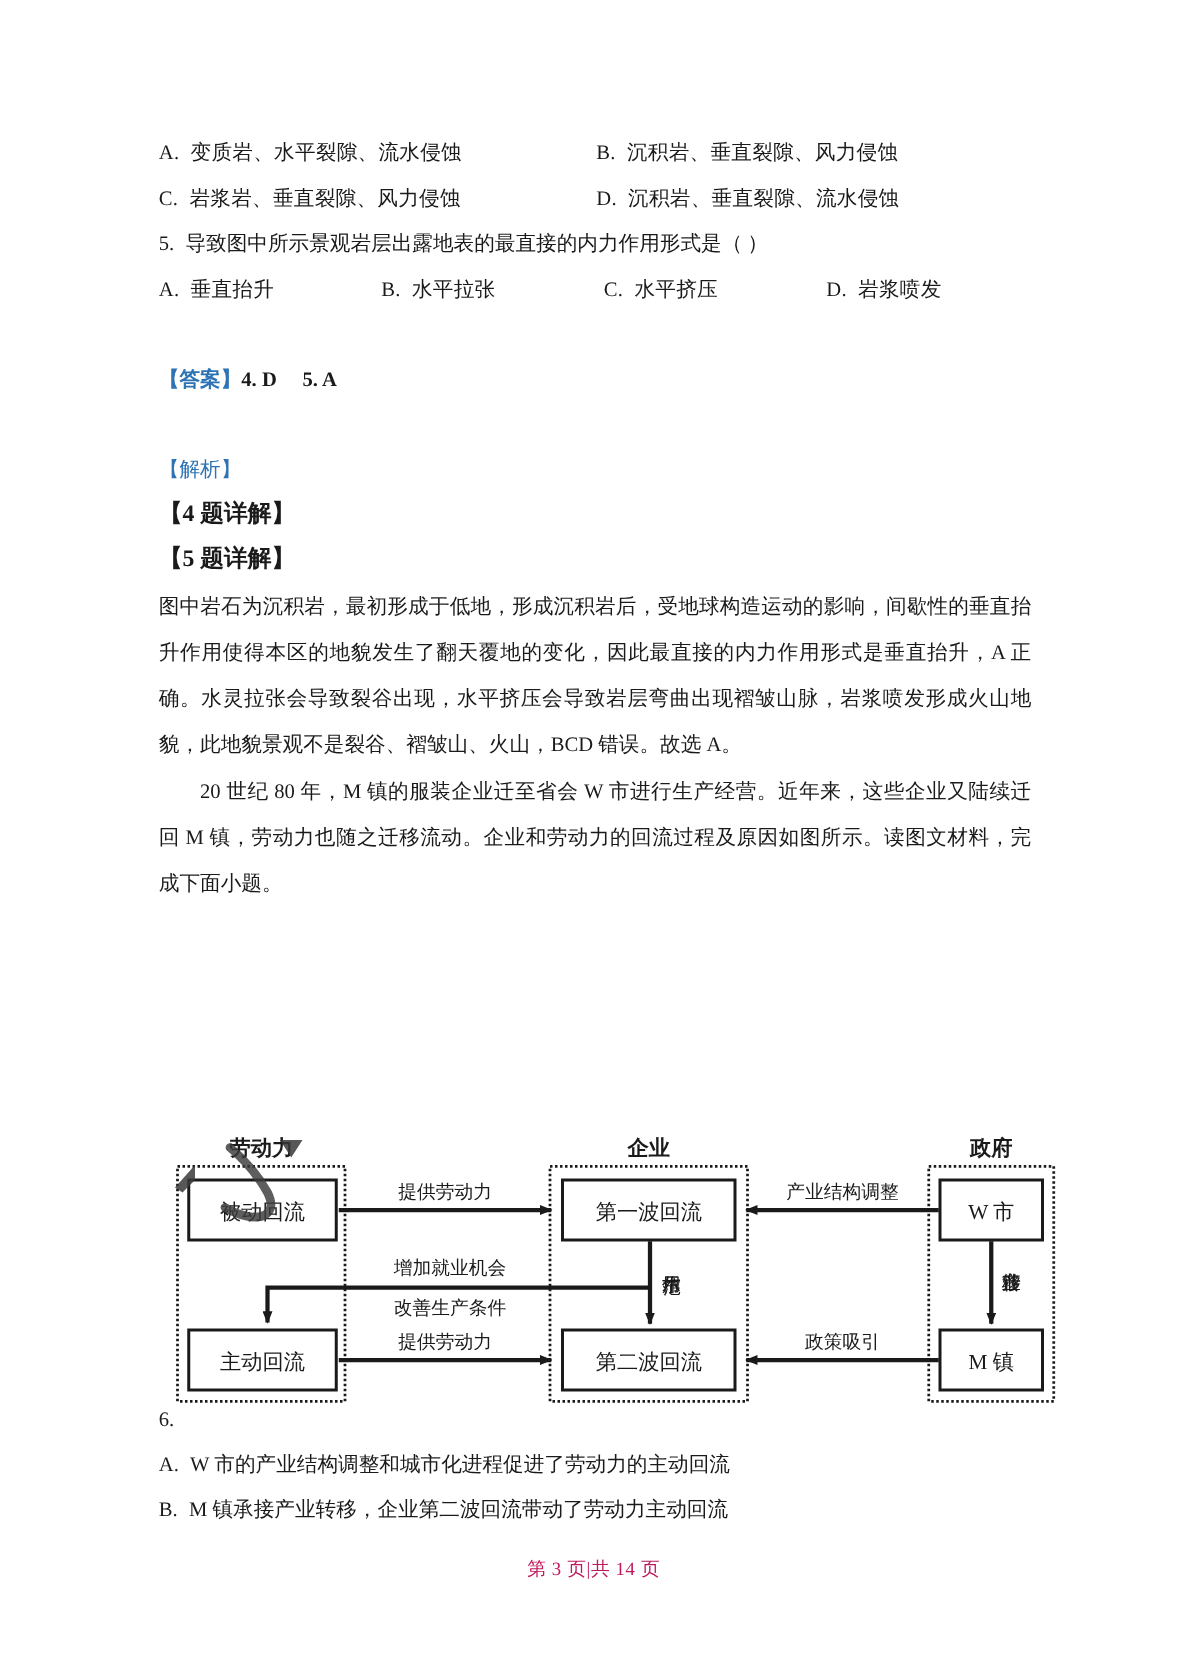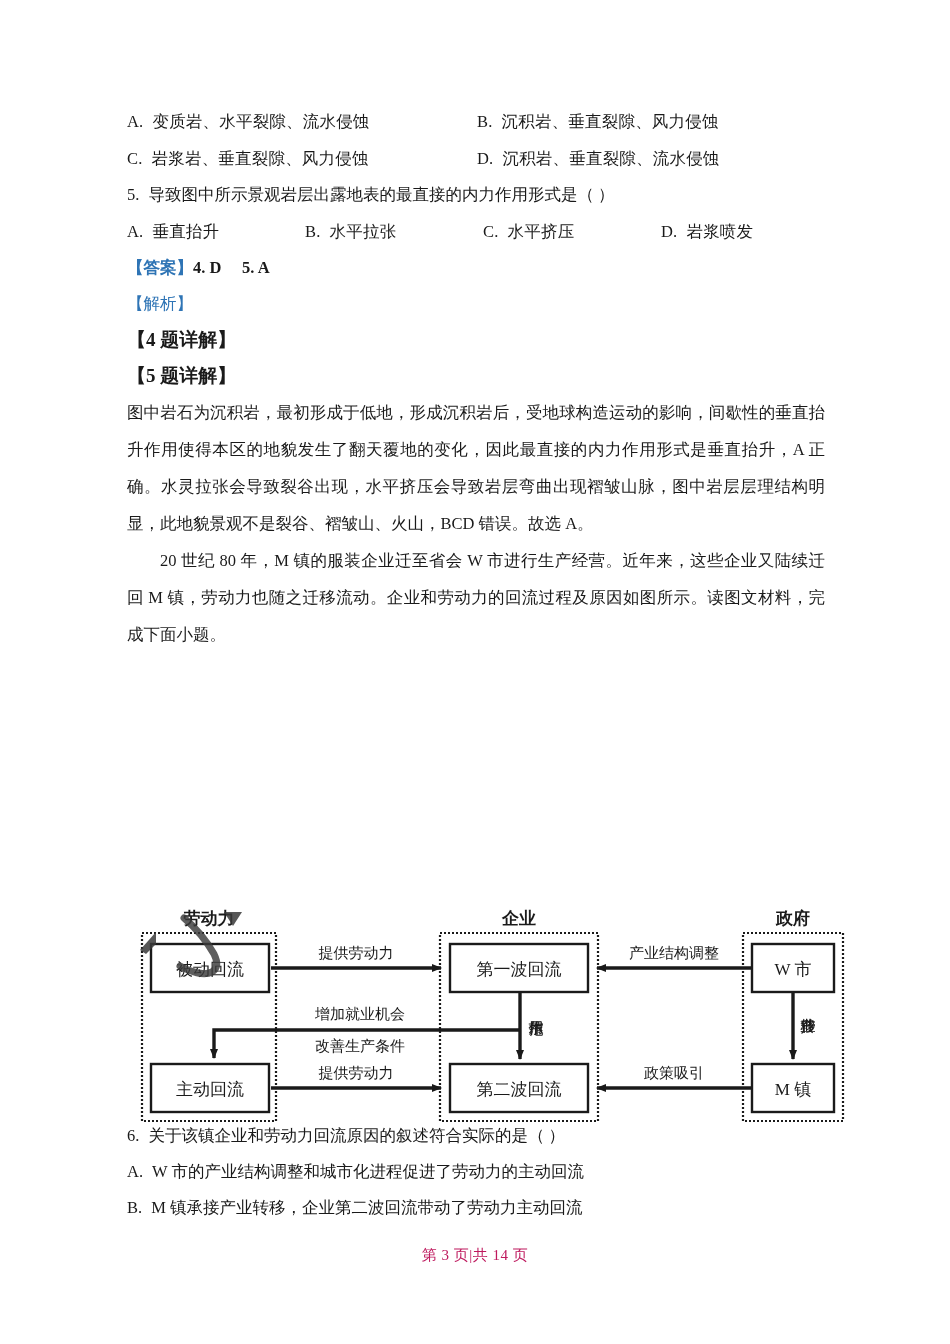--- a/index.html
+++ b/index.html
@@ -72,20 +72,21 @@
 
   .head-line {
     font-size: 19px;
     line-height: 36px;
     font-weight: bold;
   }
   .ans-line {
     font-size: 16.5px;
     line-height: 36px;
     white-space: pre;
+    margin-top: 36px;
   }
   .blue { color: #2e74b5; font-weight: bold; }
   .blue-plain { color: #2e74b5; }
   .black-bold { color: #1a1a1a; font-weight: bold; }
 
   
   .footer {
     position: absolute;
     left: 0;
     top: 1246px;
@@ -159,21 +160,21 @@
       </div>
     </div>
 
     <div class="ans-line"><span class="blue">【答案】</span><span class="black-bold">4. D　 5. A</span></div>
 
     <div class="ans-line"><span class="blue-plain">【解析】</span></div>
 
     <div class="head-line">【4 题详解】</div>
 
     <div class="head-line">【5 题详解】</div>
-    <p class="para">图中岩石为沉积岩，最初形成于低地，形成沉积岩后，受地球构造运动的影响，间歇性的垂直抬升作用使得本区的地貌发生了翻天覆地的变化，因此最直接的内力作用形式是垂直抬升，A 正确。水灵拉张会导致裂谷出现，水平挤压会导致岩层弯曲出现褶皱山脉，图中岩层层理结构明显，此地貌景观不是裂谷、褶皱山、火山，BCD 错误。故选 A。</p>
+    <p class="para">图中岩石为沉积岩，最初形成于低地，形成沉积岩后，受地球构造运动的影响，间歇性的垂直抬升作用使得本区的地貌发生了翻天覆地的变化，因此最直接的内力作用形式是垂直抬升，A 正确。水灵拉张会导致裂谷出现，水平挤压会导致岩层弯曲出现褶皱山脉，岩浆喷发形成火山地貌，此地貌景观不是裂谷、褶皱山、火山，BCD 错误。故选 A。</p>
 
 
     <p class="para indent">20 世纪 80 年，M 镇的服装企业迁至省会 W 市进行生产经营。近年来，这些企业又陆续迁回 M 镇，劳动力也随之迁移流动。企业和劳动力的回流过程及原因如图所示。读图文材料，完成下面小题。</p>
 
   </div>
 
   <div class="figure">
     <svg width="712" height="232" viewBox="0 0 712 232" xmlns="http://www.w3.org/2000/svg">
       <defs>
         <marker id="ah" markerWidth="10" markerHeight="8" refX="9" refY="4" orient="auto" markerUnits="userSpaceOnUse">
@@ -233,21 +234,20 @@
         <path d="M46,12 C58,22 68,34 76,48 C80,56 80,62 74,66 C66,70 52,66 42,60" stroke-width="7" opacity="0.82"></path>
         <path d="M2,44 L18,26 L18,38 L8,48 Z" fill="#3a3a3a" stroke="none" opacity="0.85"></path>
         <path d="M86,6 L104,6 L95,20 Z" fill="#3a3a3a" stroke="none" opacity="0.85"></path>
       </g>
     </svg>
   </div>
 
   <div class="content" style="top:1118px;">
     <div class="q-line">
       <span class="q-num">6.</span>
-      <span>关于该镇企业和劳动力回流原因的叙述符合实际的是（    ）</span>
     </div>
     <div class="q-line">
       <span class="opt-lbl">A.</span>
       <span class="opt-txt">W 市的产业结构调整和城市化进程促进了劳动力的主动回流</span>
     </div>
     <div class="q-line">
       <span class="opt-lbl">B.</span>
       <span class="opt-txt">M 镇承接产业转移，企业第二波回流带动了劳动力主动回流</span>
     </div>
   </div>

